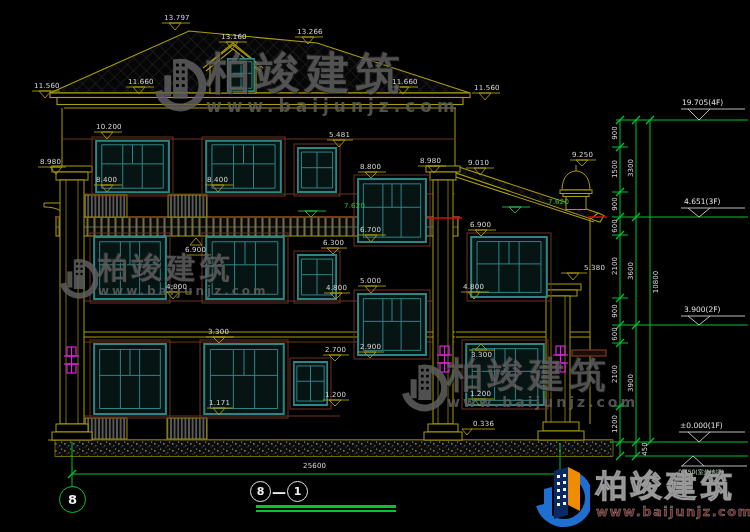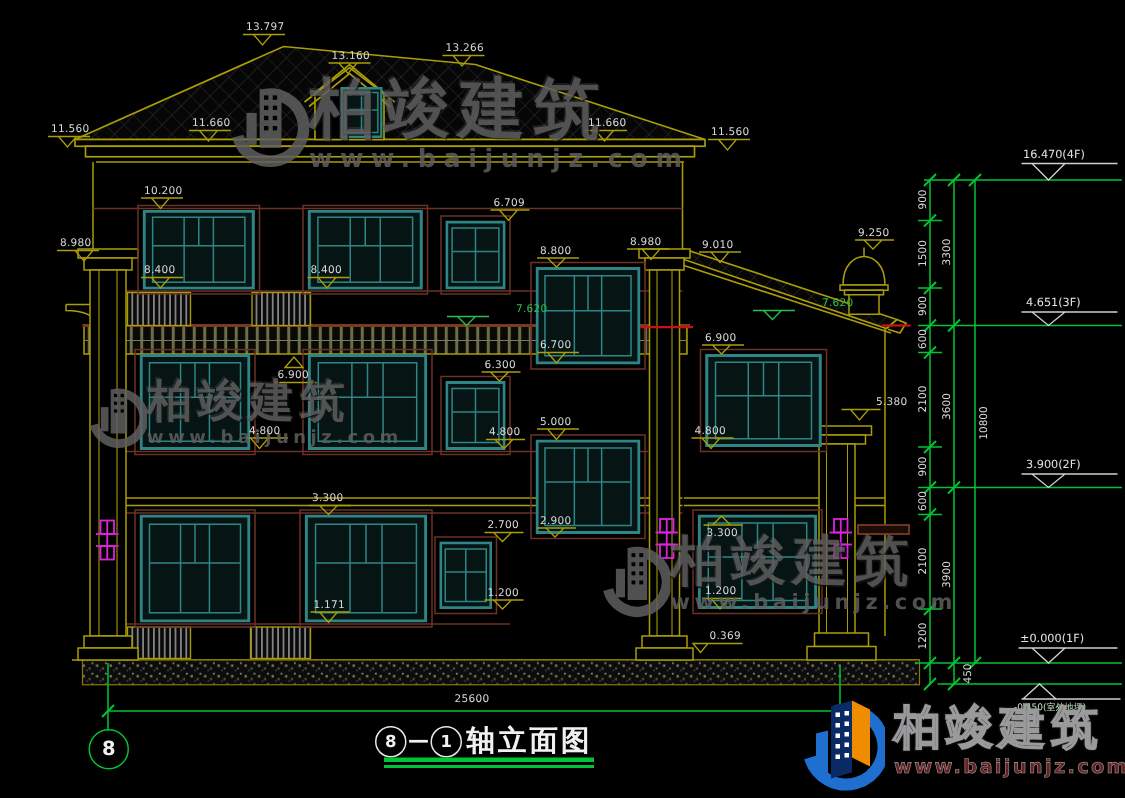--- a/index.html
+++ b/index.html
@@ -307,21 +307,21 @@
 </svg>
 
 <div class="lb" style="left:164px;top:14px">13.797</div>
 <div class="lb" style="left:221px;top:33px">13.160</div>
 <div class="lb" style="left:297px;top:28px">13.266</div>
 <div class="lb" style="left:128px;top:78px">11.660</div>
 <div class="lb" style="left:34px;top:82px">11.560</div>
 <div class="lb" style="left:392px;top:78px">11.660</div>
 <div class="lb" style="left:474px;top:84px">11.560</div>
 <div class="lb" style="left:96px;top:123px">10.200</div>
-<div class="lb" style="left:329px;top:131px">6.709</div>
+<div class="lb" style="left:329px;top:131px">5.481</div>
 <div class="lb" style="left:40px;top:158px">8.980</div>
 <div class="lb" style="left:420px;top:157px">8.980</div>
 <div class="lb" style="left:468px;top:159px">9.010</div>
 <div class="lb" style="left:572px;top:151px">9.250</div>
 <div class="lb" style="left:96px;top:176px">8.400</div>
 <div class="lb" style="left:207px;top:176px">8.400</div>
 <div class="lb" style="left:360px;top:163px">8.800</div>
 <div class="lb g" style="left:300px;top:202px">7.620</div>
 <div class="lb g" style="left:504px;top:198px">7.620</div>
 <div class="lb" style="left:185px;top:246px">6.900</div>
@@ -333,23 +333,23 @@
 <div class="lb" style="left:166px;top:283px">4.800</div>
 <div class="lb" style="left:326px;top:284px">4.800</div>
 <div class="lb" style="left:463px;top:283px">4.800</div>
 <div class="lb" style="left:208px;top:328px">3.300</div>
 <div class="lb" style="left:471px;top:351px">3.300</div>
 <div class="lb" style="left:360px;top:343px">2.900</div>
 <div class="lb" style="left:325px;top:346px">2.700</div>
 <div class="lb" style="left:325px;top:391px">1.200</div>
 <div class="lb" style="left:470px;top:390px">1.200</div>
 <div class="lb" style="left:209px;top:399px">1.171</div>
-<div class="lb" style="left:473px;top:420px">0.369</div>
-
-<div class="lvl" style="left:682px;top:98px">16.470(4F)</div>
+<div class="lb" style="left:473px;top:420px">0.336</div>
+
+<div class="lvl" style="left:682px;top:98px">19.705(4F)</div>
 <div class="lvl" style="left:684px;top:197px">4.651(3F)</div>
 <div class="lvl" style="left:684px;top:305px">3.900(2F)</div>
 <div class="lvl" style="left:680px;top:421px">±0.000(1F)</div>
 <div class="lvl small" style="left:676px;top:467px">-0.450(室外地坪)</div>
 
 <div class="rot" style="left:615px;top:133px">900</div>
 <div class="rot" style="left:615px;top:169px">1500</div>
 <div class="rot" style="left:615px;top:204px">900</div>
 <div class="rot" style="left:615px;top:226px">600</div>
 <div class="rot" style="left:615px;top:266px">2100</div>
@@ -450,19 +450,18 @@
   <div class="tx">
     <div class="brand">柏竣建筑</div>
     <div class="url">www.baijunjz.com</div>
   </div>
 </div>
 
 <div class="titlebar">
   <span class="circ">8</span>
   <span class="tdash">—</span>
   <span class="circ">1</span>
-  <span class="tname">轴立面图</span>
 </div>
 <div class="uline1"></div>
 <div class="uline2"></div>
 <div class="bubble">8</div>
 
 </div>
 
 </body></html>

